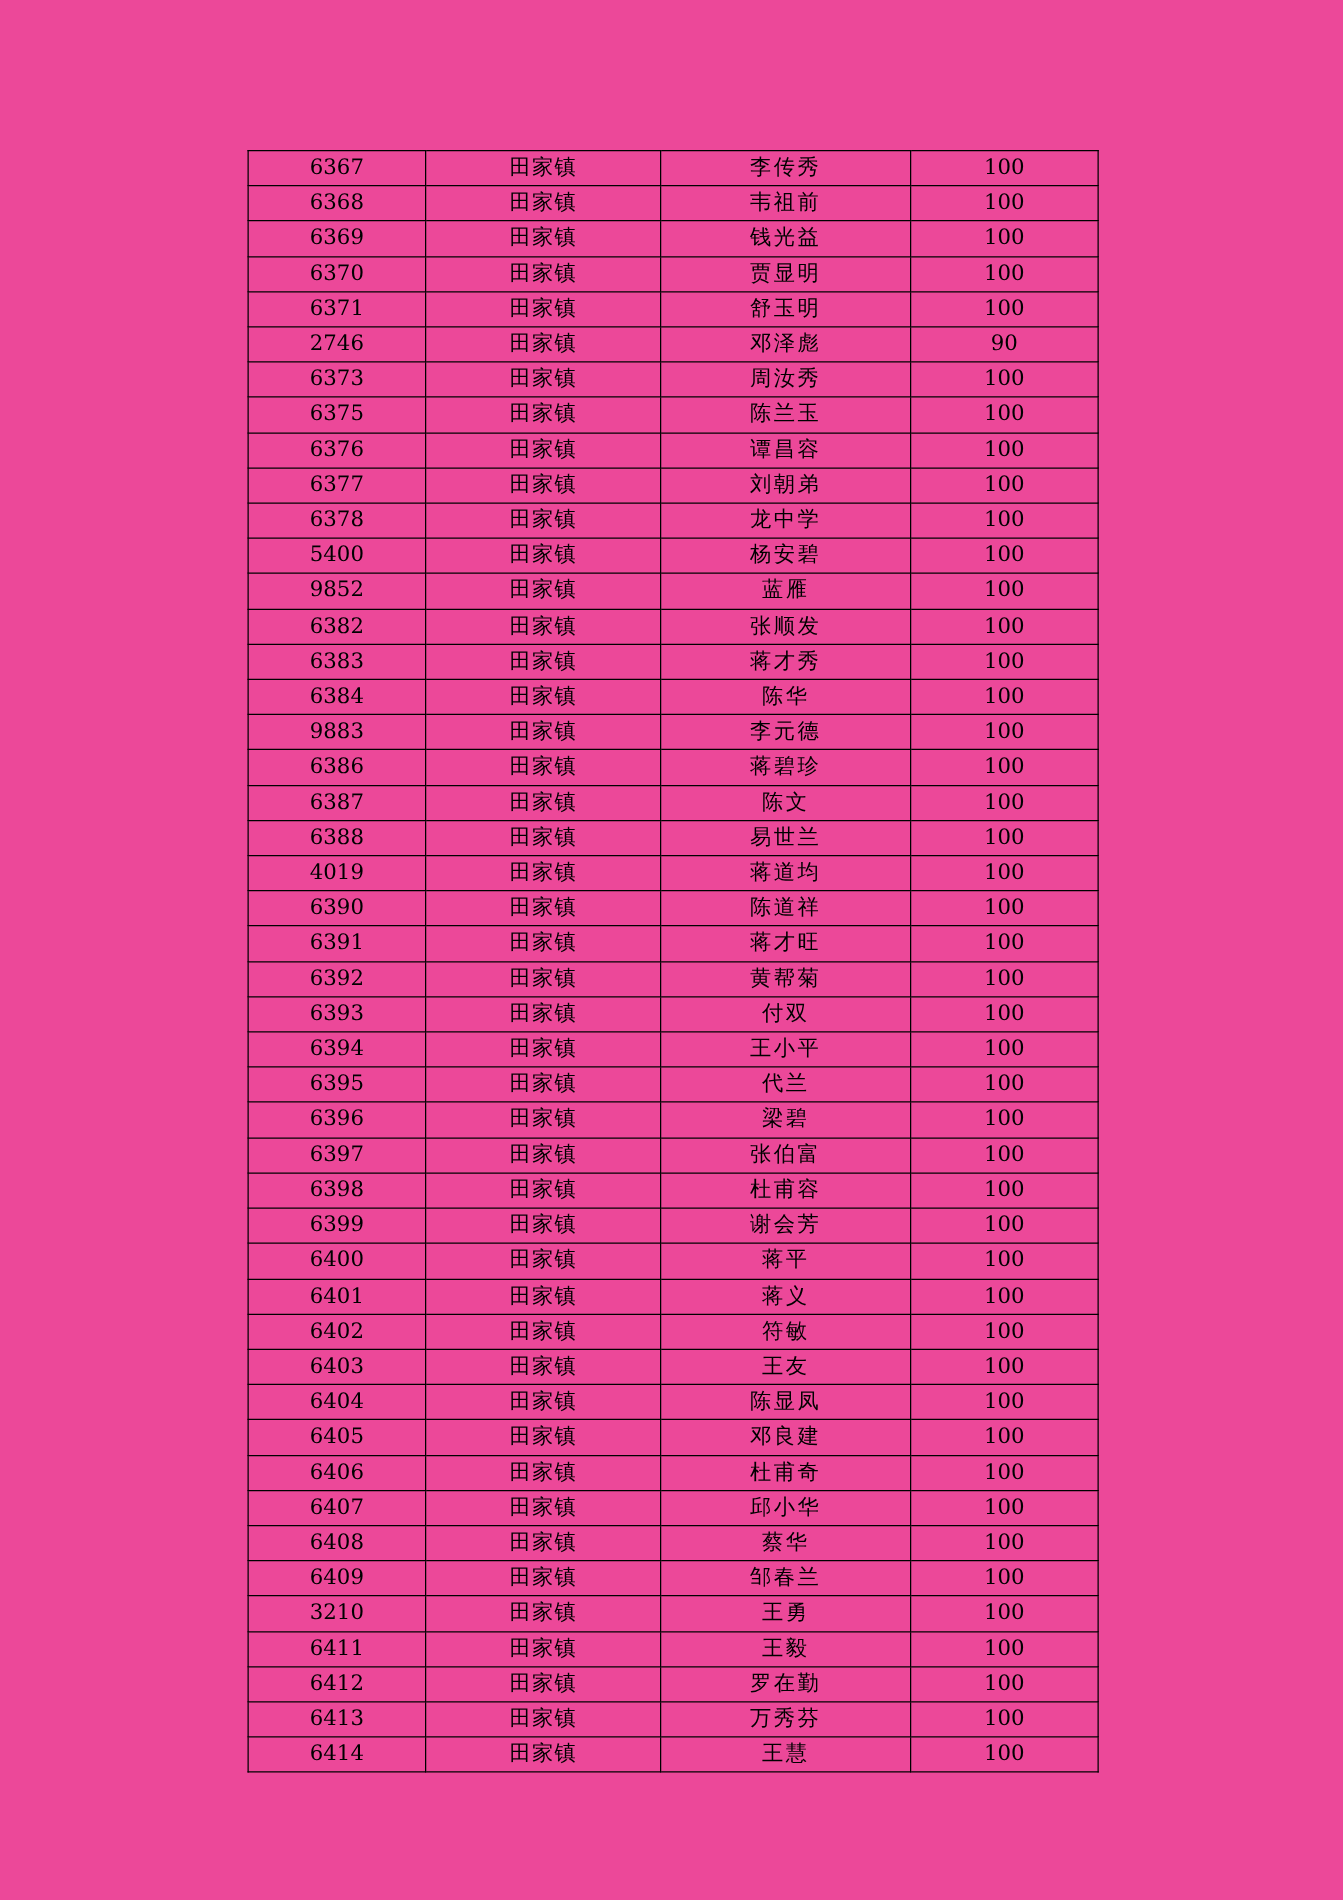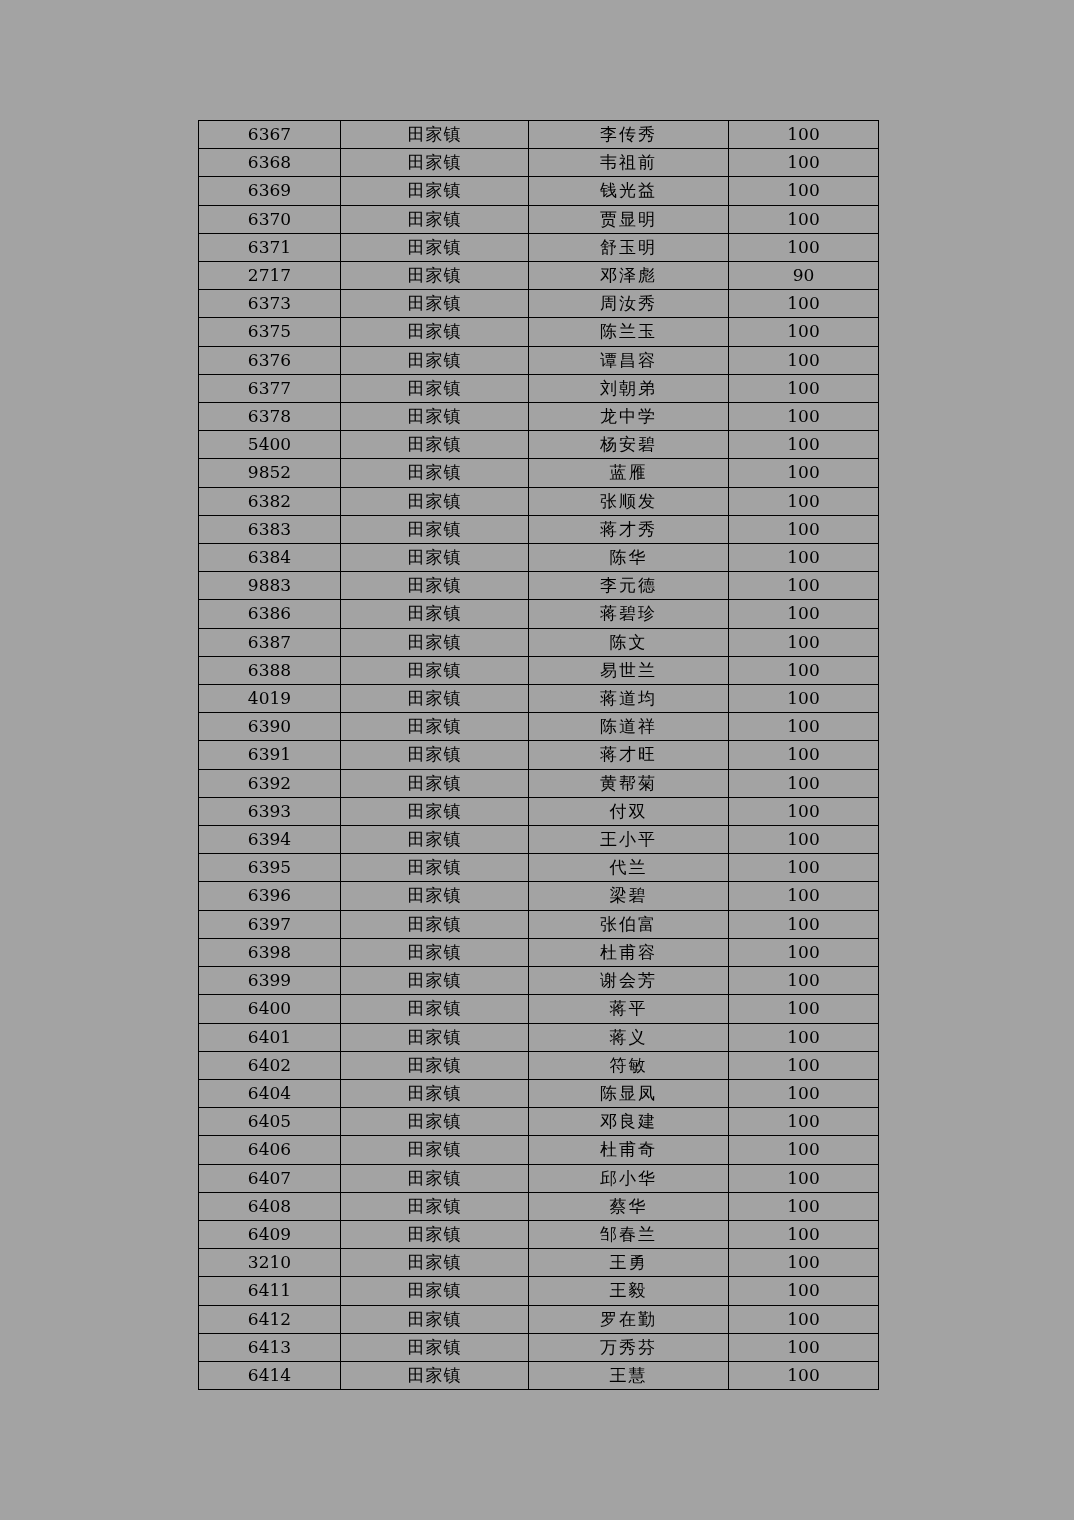--- a/index.html
+++ b/index.html
@@ -13,21 +13,21 @@
     font-family: "DejaVu Serif", "Liberation Serif", serif;
     color: #000000;
     position: relative;
   }
   .page {
     position: absolute;
     left: 0;
     top: 0;
     width: 1074px;
     height: 1520px;
-    background: #a3a3a3;
+    background: #ec4899;
   }
   .table-wrap {
     position: absolute;
     left: 198px;
     top: 120px;
     width: 680px;
   }
   table.data-table {
     border-collapse: collapse;
     width: 680px;
@@ -91,21 +91,21 @@
             <td class="cell-name">贾显明</td>
             <td class="cell-val">100</td>
           </tr>
           <tr>
             <td class="cell-id">6371</td>
             <td class="cell-town">田家镇</td>
             <td class="cell-name">舒玉明</td>
             <td class="cell-val">100</td>
           </tr>
           <tr>
-            <td class="cell-id">2717</td>
+            <td class="cell-id">2746</td>
             <td class="cell-town">田家镇</td>
             <td class="cell-name">邓泽彪</td>
             <td class="cell-val">90</td>
           </tr>
           <tr>
             <td class="cell-id">6373</td>
             <td class="cell-town">田家镇</td>
             <td class="cell-name">周汝秀</td>
             <td class="cell-val">100</td>
           </tr>
@@ -262,20 +262,26 @@
           <tr>
             <td class="cell-id">6401</td>
             <td class="cell-town">田家镇</td>
             <td class="cell-name">蒋义</td>
             <td class="cell-val">100</td>
           </tr>
           <tr>
             <td class="cell-id">6402</td>
             <td class="cell-town">田家镇</td>
             <td class="cell-name">符敏</td>
+            <td class="cell-val">100</td>
+          </tr>
+          <tr>
+            <td class="cell-id">6403</td>
+            <td class="cell-town">田家镇</td>
+            <td class="cell-name">王友</td>
             <td class="cell-val">100</td>
           </tr>
           <tr>
             <td class="cell-id">6404</td>
             <td class="cell-town">田家镇</td>
             <td class="cell-name">陈显凤</td>
             <td class="cell-val">100</td>
           </tr>
           <tr>
             <td class="cell-id">6405</td>

